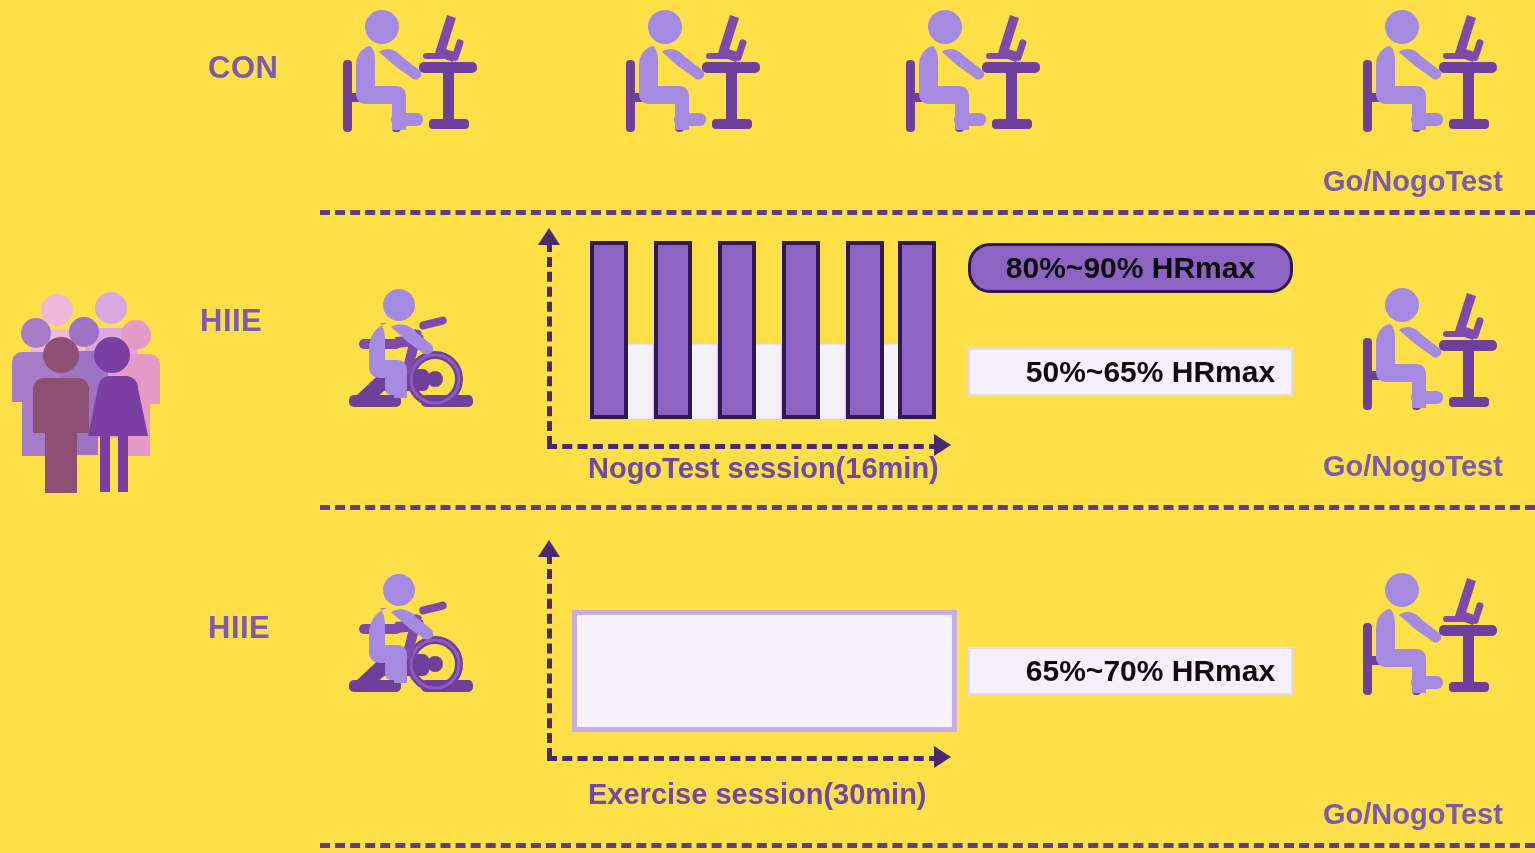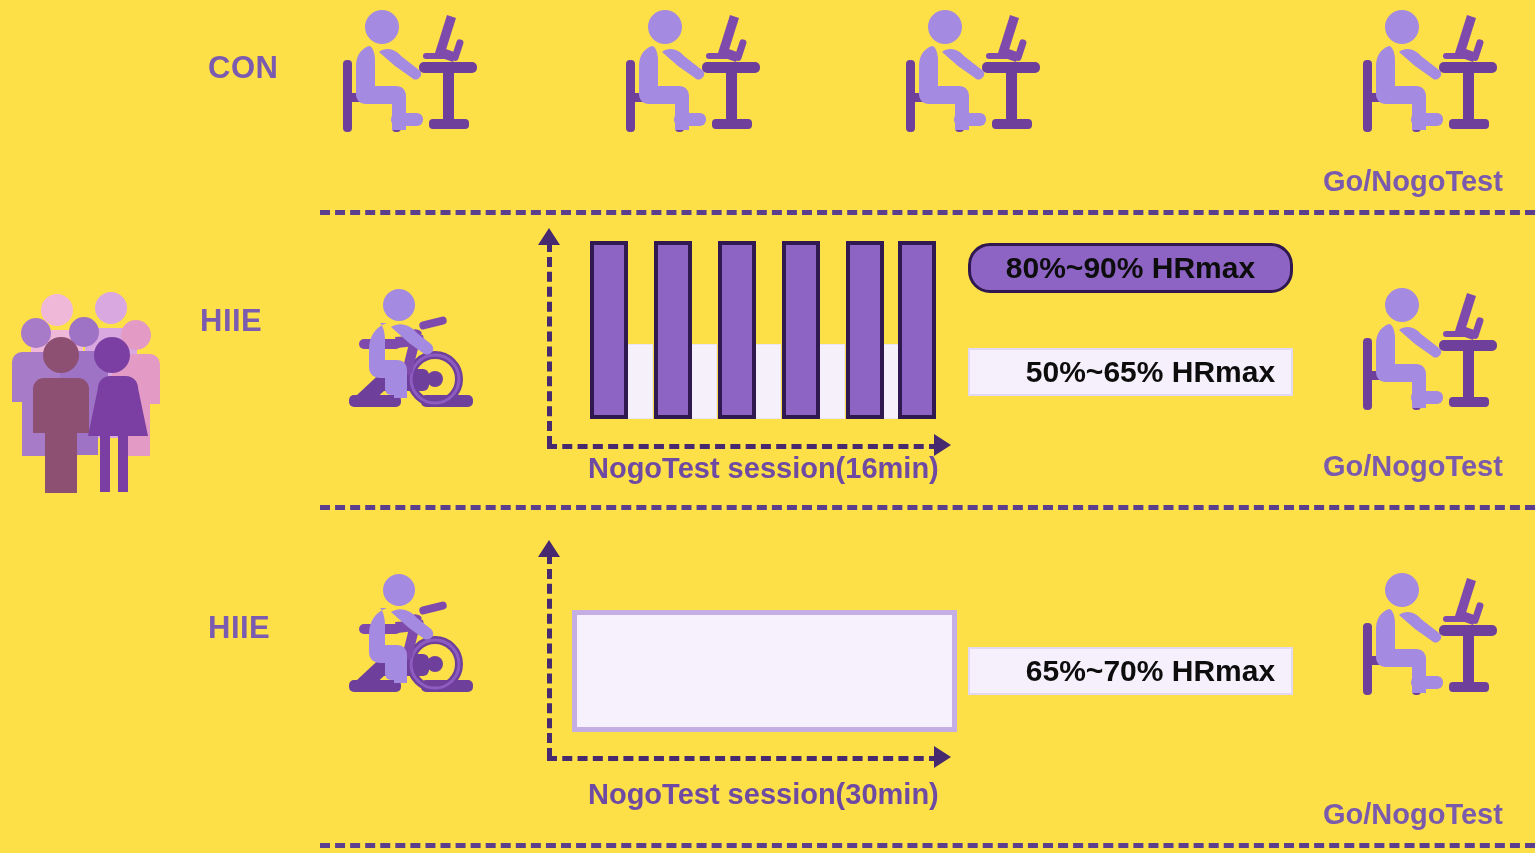--- a/index.html
+++ b/index.html
@@ -372,21 +372,21 @@
     </svg>
   </div>
 
   <div class="abs arrow-up" style="left:538px; top:540px;"></div>
   <div class="abs axis-v" style="left:547px; top:554px; height:204px;"></div>
   <div class="abs axis-h" style="left:547px; top:756px; width:392px;"></div>
   <div class="abs arrow-right" style="left:934px; top:746px;"></div>
 
   <div class="abs block-mod" style="left:572px; top:610px; width:385px; height:122px;"></div>
 
-  <div class="abs caption dark" style="left:588px; top:778px;">NogoTest session(30min)</div>
+  <div class="abs caption dark" style="left:588px; top:778px;">Exercise session(30min)</div>
 
   <div class="abs legend-box legend-low" style="left:968px; top:647px; width:325px; height:48px;">
     <span>65%~70% HRmax</span>
   </div>
 
   <div class="abs" style="left:1355px; top:568px; width:145px; height:135px;">
     <svg width="145" height="135" viewBox="0 0 145 135">
       <g fill="#6e3f9b">
         <rect x="8" y="55" width="9" height="72" rx="4"></rect>
         <rect x="8" y="88" width="58" height="9" rx="4"></rect>

